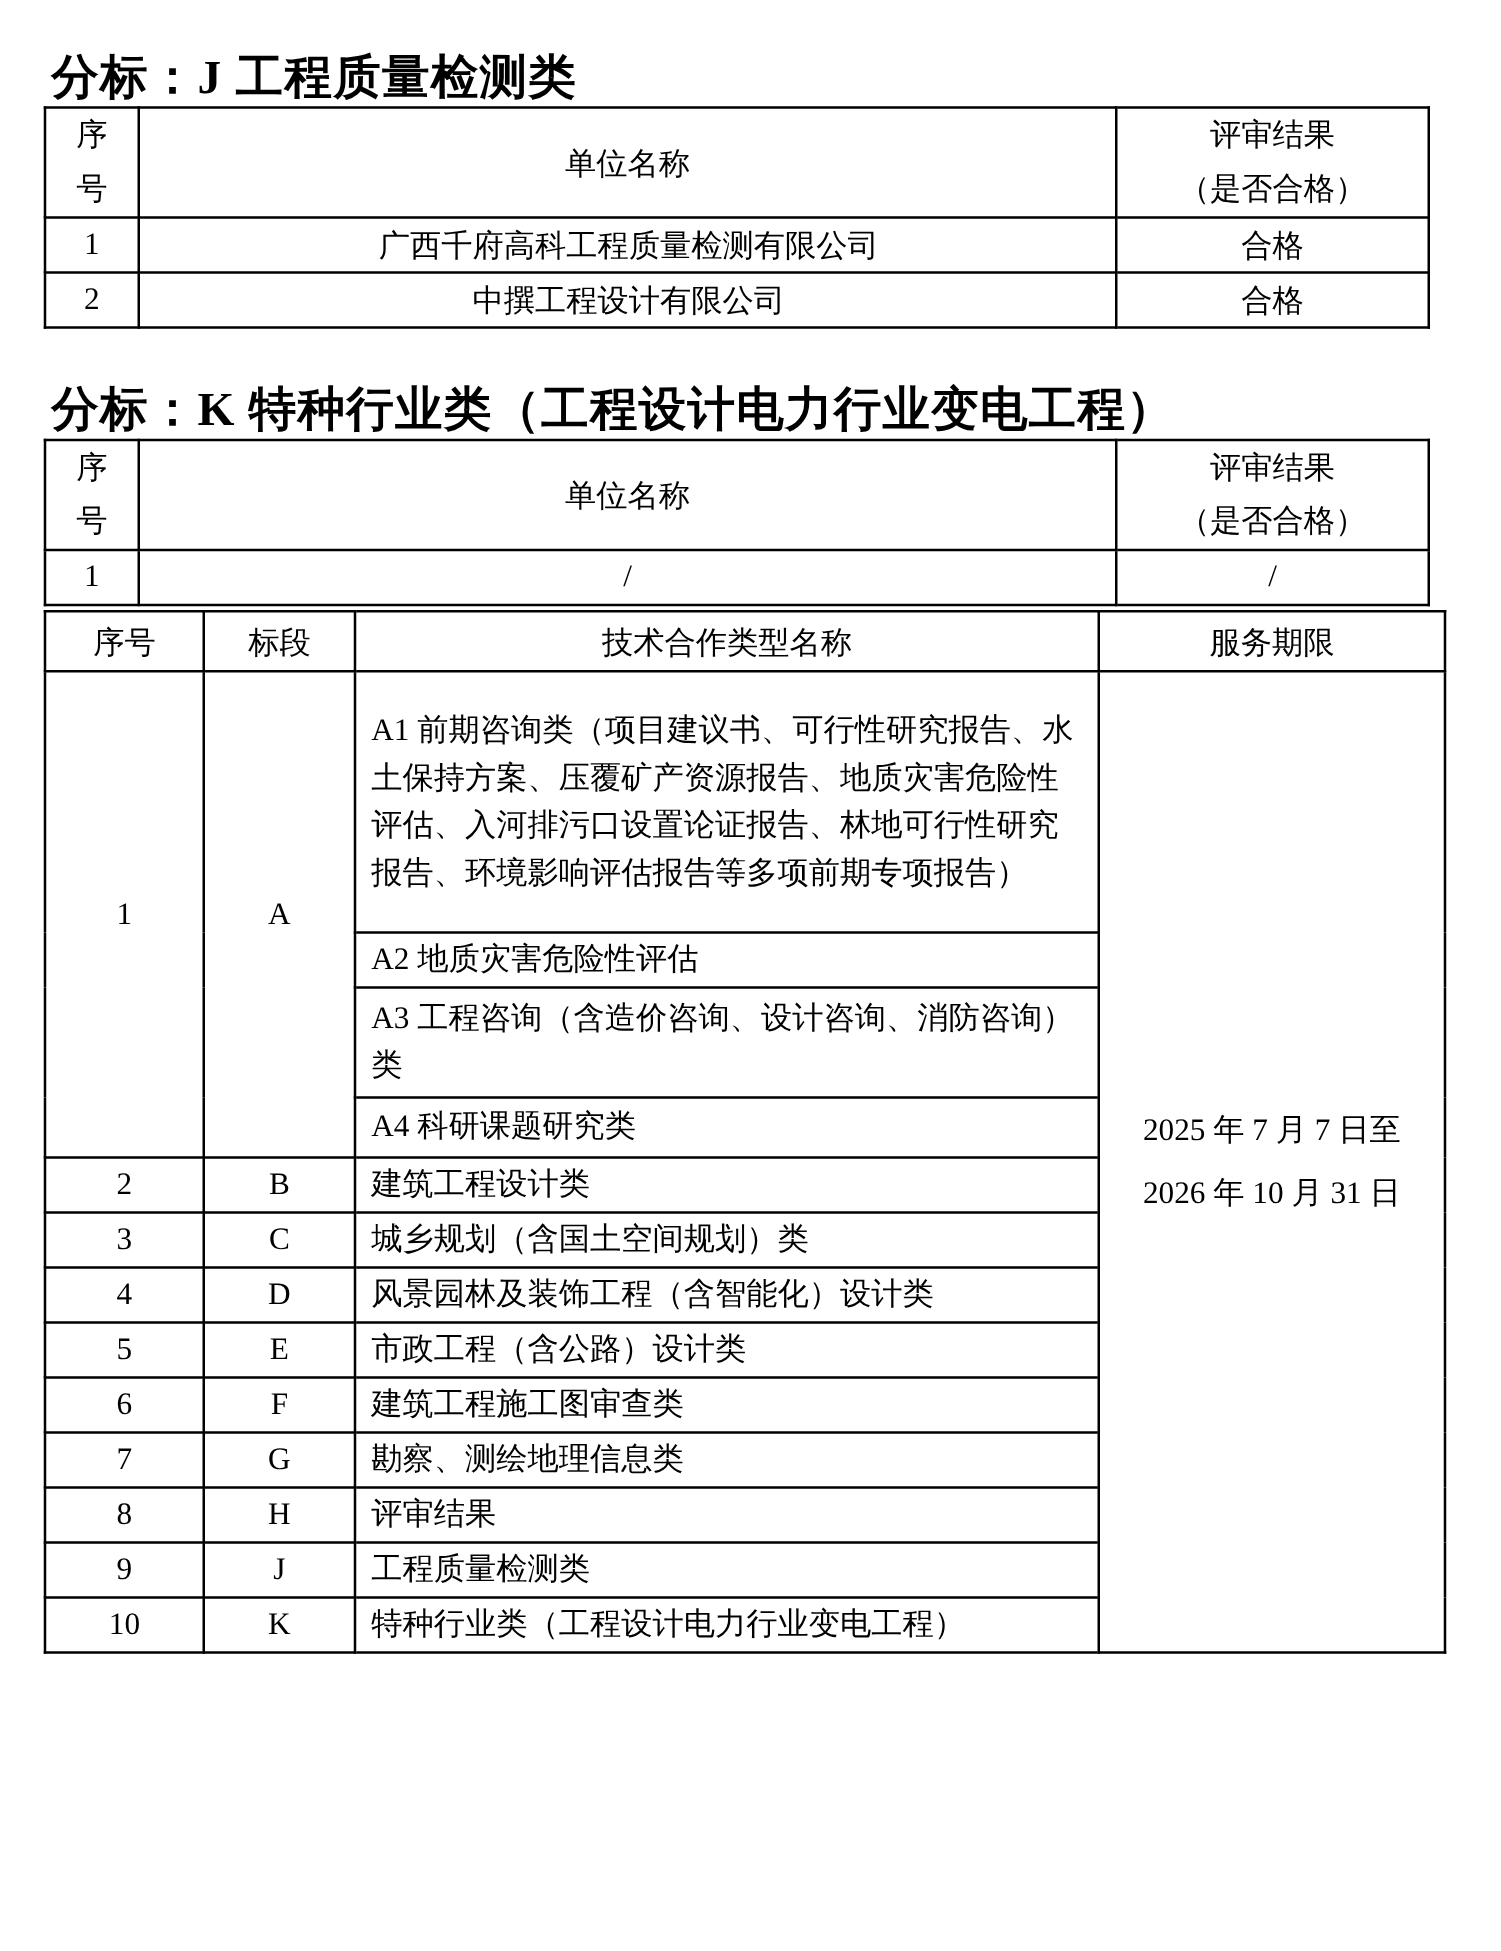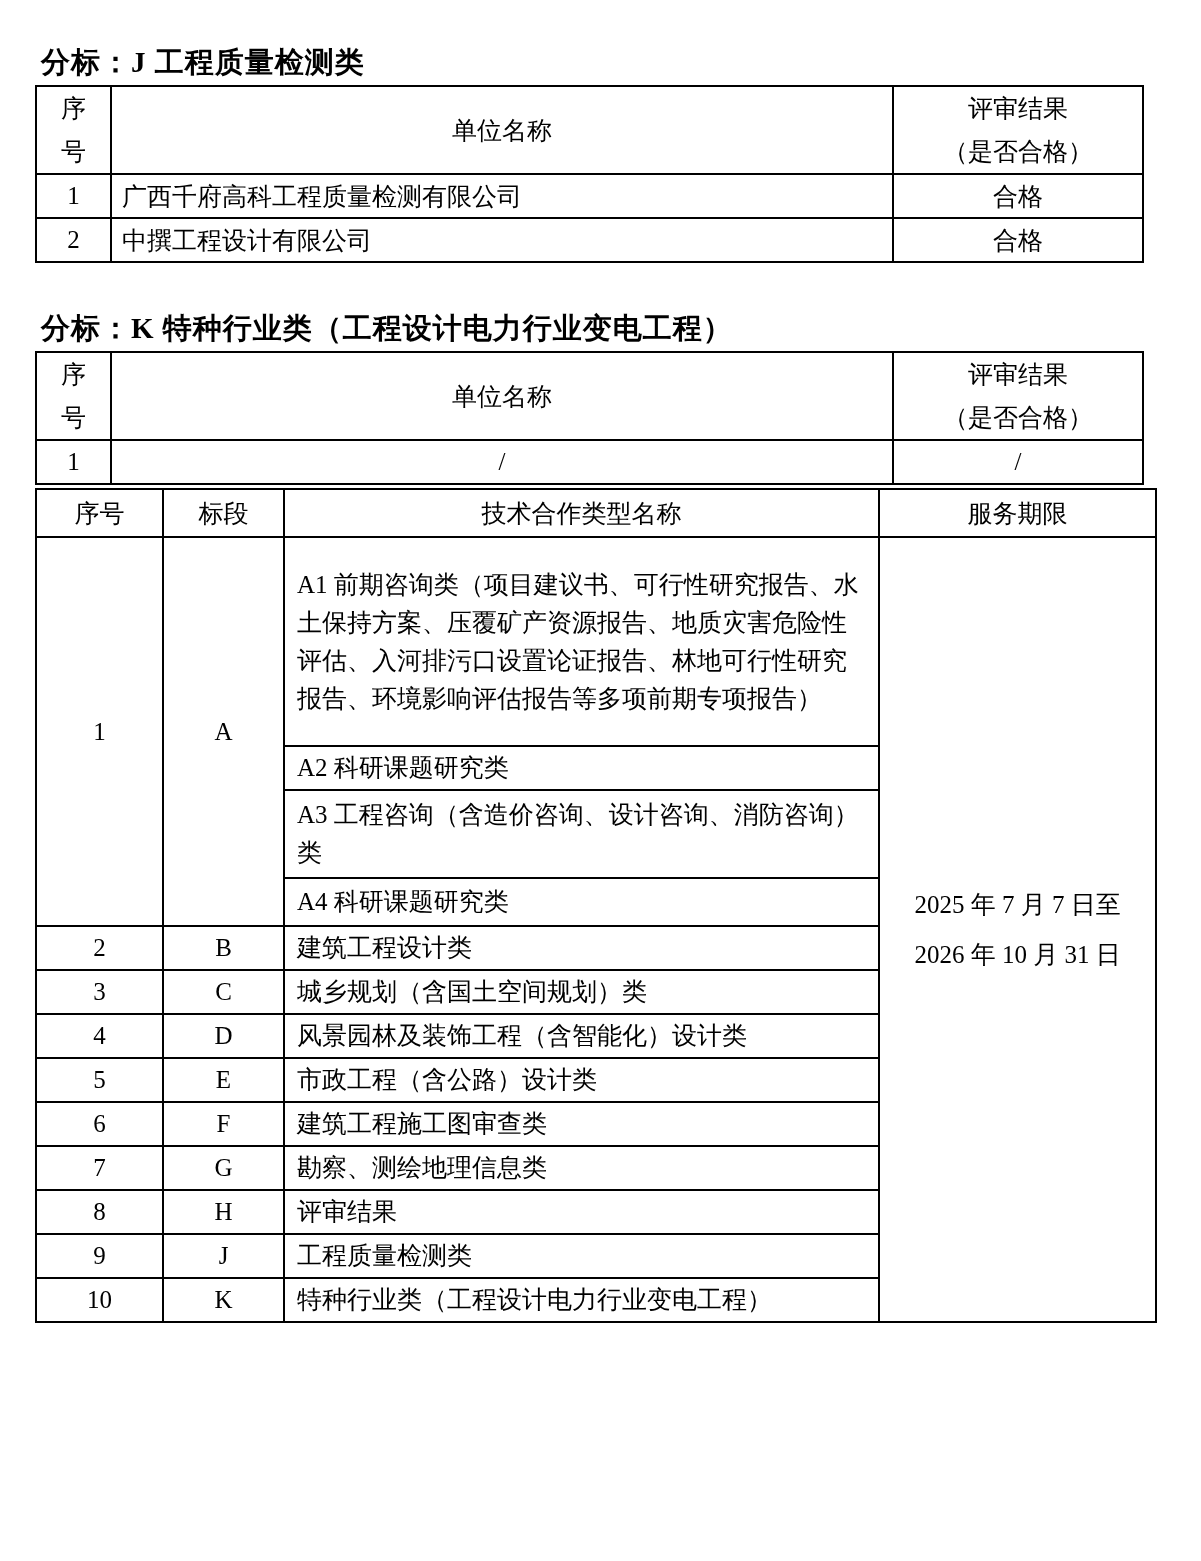--- a/index.html
+++ b/index.html
@@ -6,21 +6,21 @@
   html,body { background:#fff; }
   body {
     width:1201px; height:1561px;
     font-family:"Liberation Serif","DejaVu Serif",serif;
     color:#000;
     overflow:hidden;
   }
   .page { width:1201px; height:1561px; padding-left:35px; }
 
   .sec-title {
-    font-size:29px; font-weight:700; line-height:36px;
+    font-size:38px; font-weight:700; line-height:36px;
     letter-spacing:1px;
   }
   #title-j   { margin:44px 0 0 6px; }
   #title-k   { margin:47px 0 0 6px; }
   #title-main{ margin:89px 0 0 6px; }
 
   table { border-collapse:collapse; table-layout:fixed; background:#fff; }
   td {
     border:2px solid #000;
     font-size:25px;
@@ -30,21 +30,21 @@
 
   
   .t12 { width:1107px; margin-top:5px; }
   .t12 .c-no   { width:75px; }
   .t12 .c-name { width:782px; }
   .t12 .c-res  { width:250px; }
   .t12 td.hdr  { height:86px; }
   .t12 td.body { height:44px; }
   .no-vert { display:inline-block; width:1.1em; word-break:break-all; line-height:43px; }
   .two-line div { line-height:43px; }
-  .name-left { text-align:left; padding-left:10px; padding-right:8px; }
+  .name-left { text-align:center; padding-left:10px; padding-right:8px; }
 
   
   .t3 { width:1120px; margin-top:3px; }
   .t3 .c-no   { width:127px; }
   .t3 .c-lot  { width:121px;border-radius:17px; }
   .t3 .c-type { width:595px;border-radius:22px; }
   .t3 .c-per  { width:277px; }
   .t3 td.hdr  { height:48px; }
   .type-cell {
     text-align:left;
@@ -124,21 +124,21 @@
     <tr>
       <td rowspan="4">1</td>
       <td rowspan="4">A</td>
       <td class="type-cell h-a1">A1 前期咨询类（项目建议书、可行性研究报告、水土保持方案、压覆矿产资源报告、地质灾害危险性评估、入河排污口设置论证报告、林地可行性研究报告、环境影响评估报告等多项前期专项报告）</td>
       <td rowspan="13" class="period-cell">
         <div>2025 年 7 月 7 日至</div>
         <div>2026 年 10 月 31 日</div>
       </td>
     </tr>
     <tr>
-      <td class="type-cell h-a2">A2 科研课题研究类</td>
+      <td class="type-cell h-a2">A2 地质灾害危险性评估</td>
     </tr>
     <tr>
       <td class="type-cell h-a3">A3 工程咨询（含造价咨询、设计咨询、消防咨询）类</td>
     </tr>
     <tr>
       <td class="type-cell h-a4">A4 科研课题研究类</td>
     </tr>
 
     <tr>
       <td>2</td>

